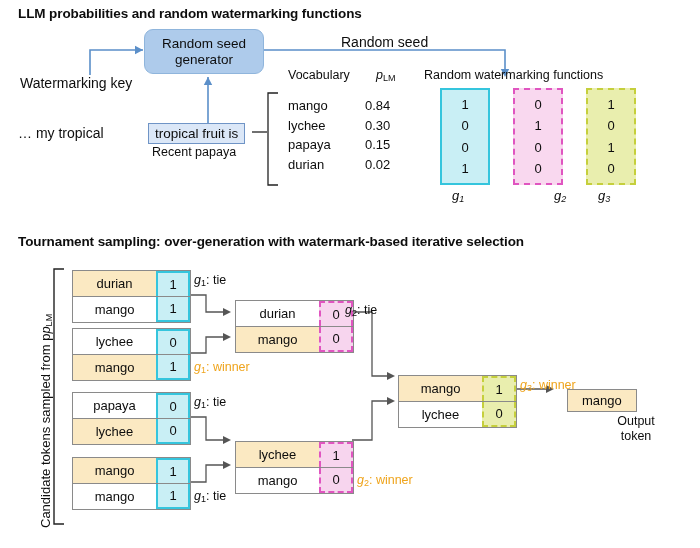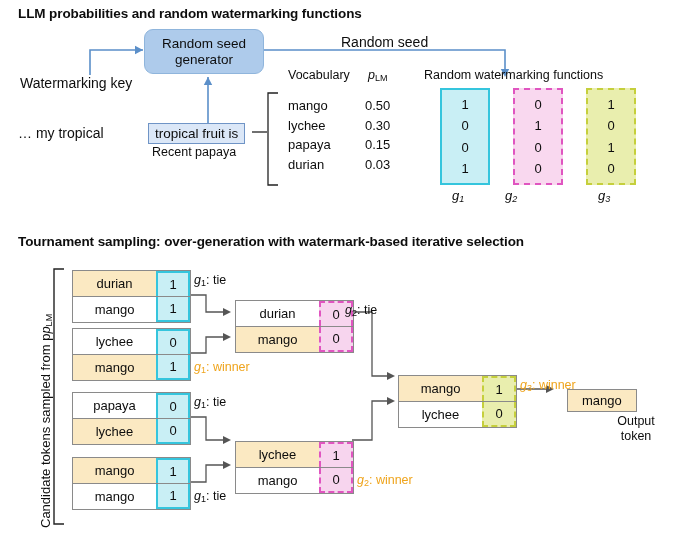--- a/index.html
+++ b/index.html
@@ -114,55 +114,55 @@
 <div class="abs ctxbox" style="left:148px;top:123px;">tropical fruit is</div>
 
 <div class="abs lbl-sm" style="left:152px;top:145px;">Recent papaya</div>
 
 <svg class="abs" width="60" height="110" style="left:252px;top:90px;">
   <path d="M 0 42 L 15 42" fill="none" stroke="#222" stroke-width="1.3"></path>
   <path d="M 26 3 L 16 3 L 16 95 L 26 95" fill="none" stroke="#222" stroke-width="1.3"></path>
 </svg>
 
 <div class="abs lbl-sm" style="left:288px;top:68px;">Vocabulary</div>
-<div class="abs lbl-sm" style="left:368px;top:68px;">
+<div class="abs lbl-sm" style="left:376px;top:68px;">
   <span class="ital">p</span><span class="sub">LM</span>
 </div>
 <div class="abs lbl-sm" style="left:424px;top:68px;">Random watermarking functions</div>
 
 <div class="abs vocab" style="left:288px;top:96px;">
   <div>mango</div>
   <div>lychee</div>
   <div>papaya</div>
   <div>durian</div>
 </div>
 <div class="abs vocab" style="left:365px;top:96px;">
-  <div>0.50</div>
+  <div>0.84</div>
   <div>0.30</div>
   <div>0.15</div>
-  <div>0.03</div>
+  <div>0.02</div>
 </div>
 
 <div class="abs gcol g1" style="left:440px;top:88px;">
   <span>1</span>
   <span>0</span>
   <span>0</span>
   <span>1</span>
 </div>
 <div class="abs gname" style="left:452px;top:188px;">
   <span>g</span><span class="sub">1</span>
 </div>
 
 <div class="abs gcol g2" style="left:513px;top:88px;">
   <span>0</span>
   <span>1</span>
   <span>0</span>
   <span>0</span>
 </div>
-<div class="abs gname" style="left:505px;top:188px;">
+<div class="abs gname" style="left:554px;top:188px;">
   <span>g</span><span class="sub">2</span>
 </div>
 
 <div class="abs gcol g3" style="left:586px;top:88px;">
   <span>1</span>
   <span>0</span>
   <span>1</span>
   <span>0</span>
 </div>
 <div class="abs gname" style="left:598px;top:188px;">

